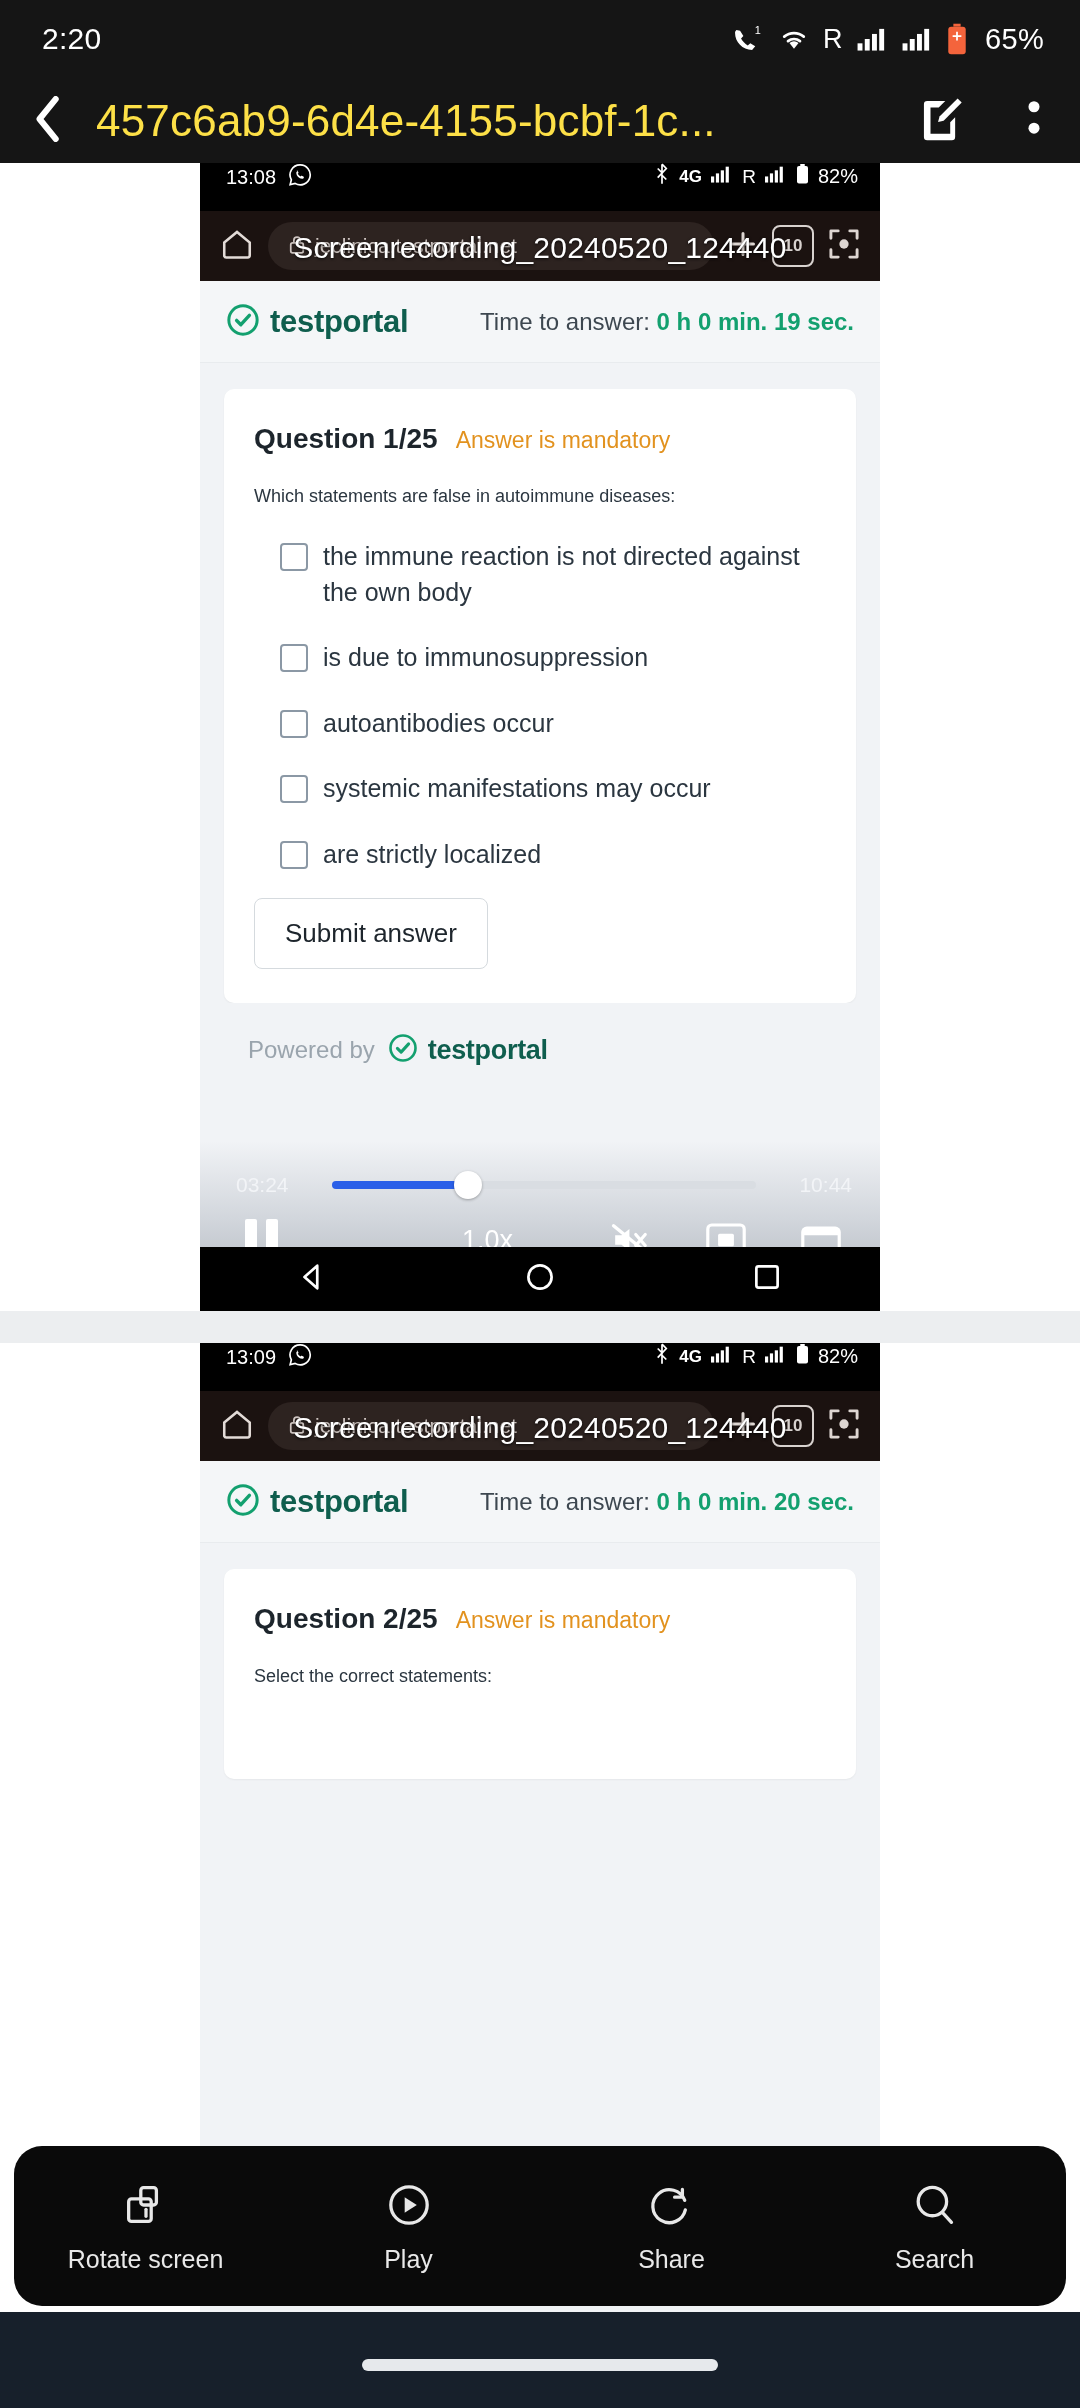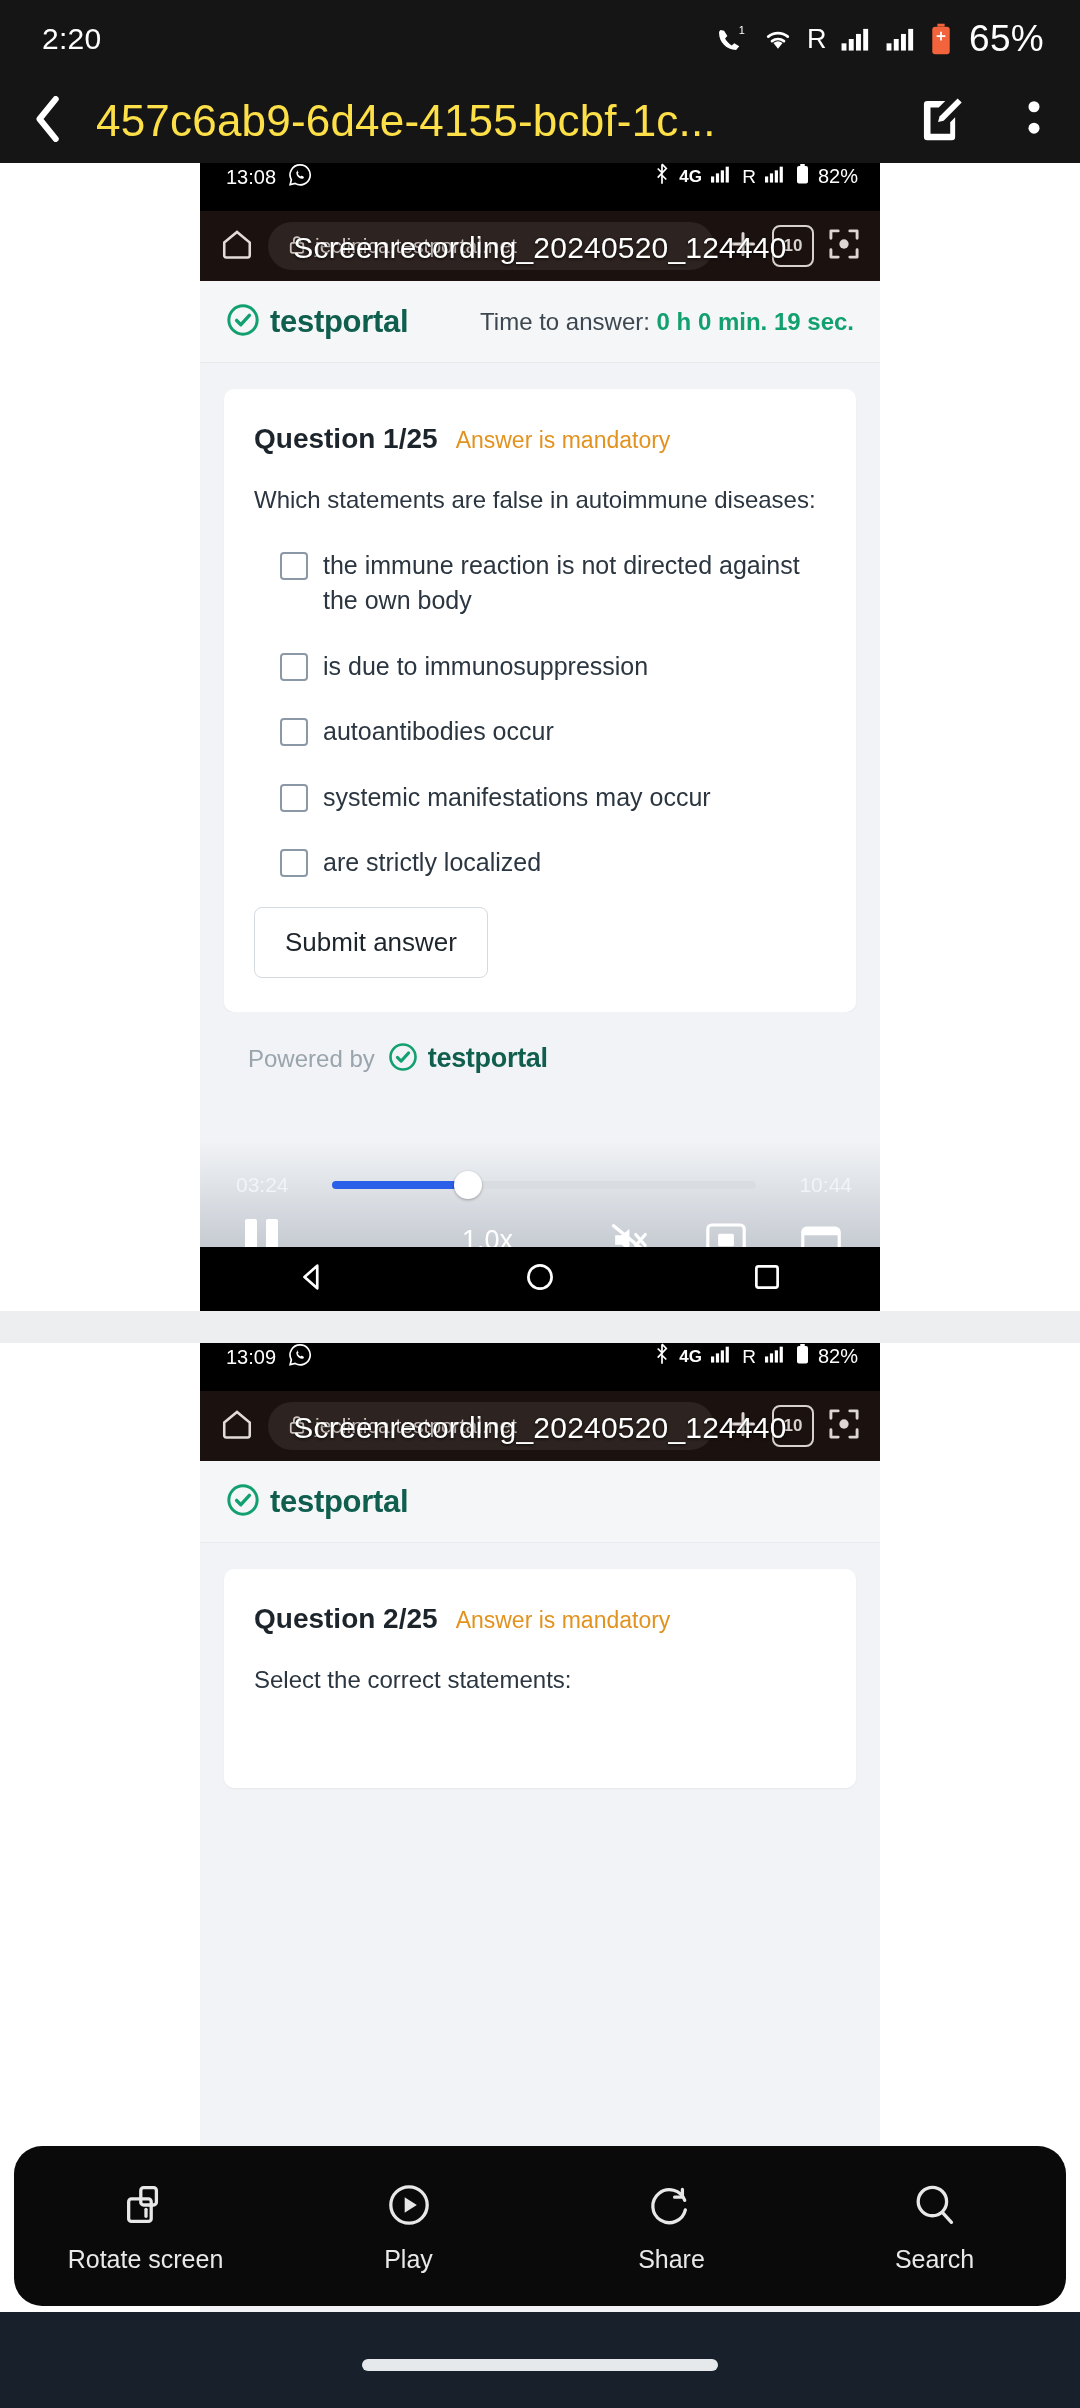--- a/index.html
+++ b/index.html
@@ -15,21 +15,21 @@
   .os-statusbar {
     position:absolute; top:0; left:0; width:1080px; height:78px;
     background:#151515; color:#fff;
     display:flex; align-items:center; justify-content:space-between;
     padding: 0 36px 0 42px;
   }
   .os-clock { font-size:30px; letter-spacing:.3px; font-weight:400; }
   .os-icons { display:flex; align-items:center; gap:13px; }
   .os-icons svg { display:block; }
   .os-roaming { font-size:27px; font-weight:400; letter-spacing:.5px; }
-  .os-batt-pct { font-size:37px; font-weight:400; margin-left:4px; letter-spacing:.3px;}
+  .os-batt-pct { font-size:29px; font-weight:400; margin-left:4px; letter-spacing:.3px;}
 
   
   .app-header {
     position:absolute; top:78px; left:0; width:1080px; height:85px;
     background:#151515; color:#fff;
     display:flex; align-items:center;
   }
   .hdr-back { width:96px; display:flex; align-items:center; justify-content:center; }
   .hdr-title {
     flex:1; font-size:44px; color:#fde047; letter-spacing:.2px;
@@ -90,21 +90,21 @@
   .tp-logo-txt { font-size:31px; font-weight:700; color:#0f5e4e; letter-spacing:-.3px; }
   .tp-time { margin-left:auto; font-size:24px; color:#3d4750; }
   .tp-time b { color:#13a06f; font-weight:700; }
 
   
   .tp-body { background:#f1f3f6; padding:26px 24px 0 24px; min-height:10px; }
   .q-card { background:#fff; border-radius:10px; padding:34px 30px 34px 30px; box-shadow:0 1px 2px rgba(0,0,0,.05); }
   .q-head { display:flex; align-items:baseline; gap:18px; margin-bottom:28px; }
   .q-num { font-size:28px; font-weight:700; color:#1d252c; }
   .q-mand { font-size:23px; color:#e2921f; }
-  .q-text { font-size:24px; color:#2b3640; line-height:1.45; margin-bottom:30px; }
+  .q-text { font-size:18px; color:#2b3640; line-height:1.45; margin-bottom:30px; }
   .opt { display:flex; align-items:flex-start; gap:15px; margin:0 0 30px 26px; }
   .opt:last-of-type { margin-bottom:26px; }
   .cbox { flex:0 0 auto; width:28px; height:28px; border:2.5px solid #8b98a5; border-radius:4px; margin-top:4px; background:#fff; }
   .opt-label { font-size:25px; color:#2b3640; line-height:1.42; }
   .submit-btn {
     display:inline-block; border:1.5px solid #d5dade; border-radius:8px;
     padding:19px 30px; font-size:26px; color:#1d252c; background:#fff;
   }
   .powered {
     display:flex; align-items:center; gap:13px; padding:30px 30px 0 24px;
@@ -496,20 +496,24 @@
       <div class="tp-bar">
         <div class="tp-logo">
           <span>
             <svg width="34" height="34" viewBox="0 0 24 24" fill="none">
               <circle cx="12" cy="12" r="10" stroke="#13a06f" stroke-width="2.1"></circle>
               <path d="M7.5 12.3l3 3 6-6.6" stroke="#13a06f" stroke-width="2.4" stroke-linecap="round" stroke-linejoin="round"></path>
             </svg>
           </span>
           <span class="tp-logo-txt">testportal</span>
         </div>
+        <div class="tp-time">
+          <span>Time to answer:</span>
+          <b>0 h 0 min. 20 sec.</b>
+        </div>
       </div>
 
       <div class="tp-body" style="height:500px;">
         <div class="q-card" style="padding-bottom:60px;">
           <div class="q-head">
             <span class="q-num">Question 2/25</span>
             <span class="q-mand">Answer is mandatory</span>
           </div>
           <div class="q-text">Select the correct statements:</div>
         </div>

